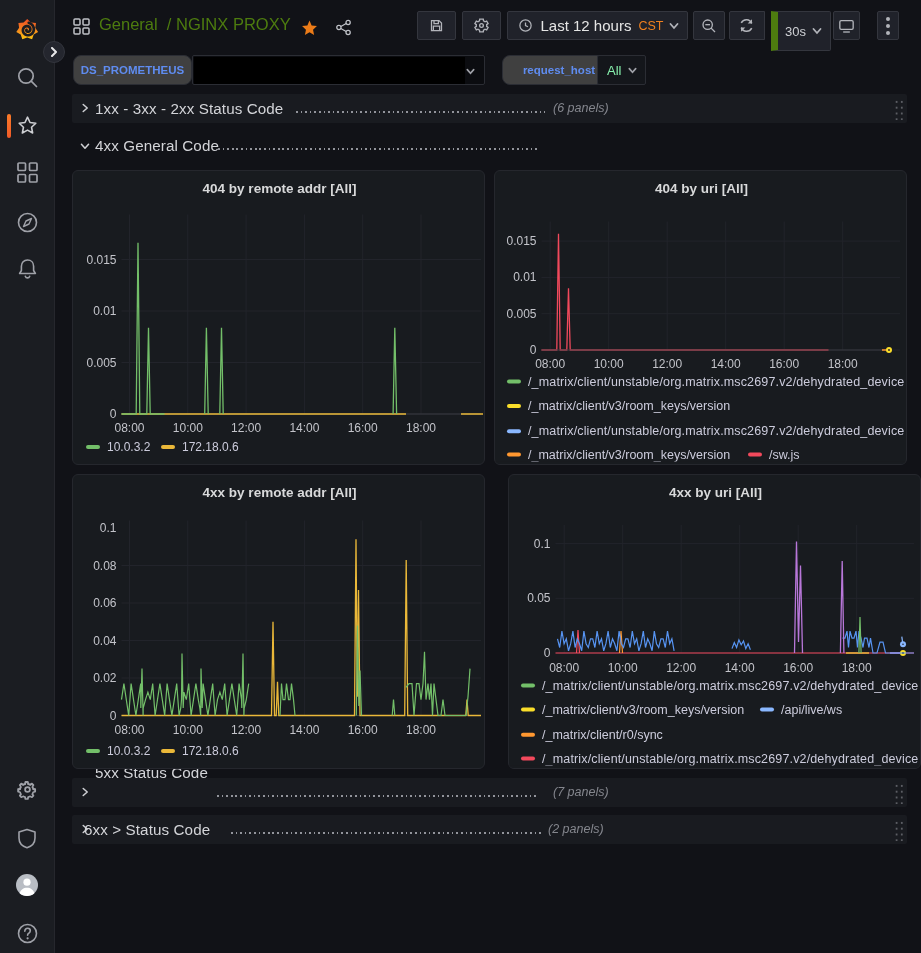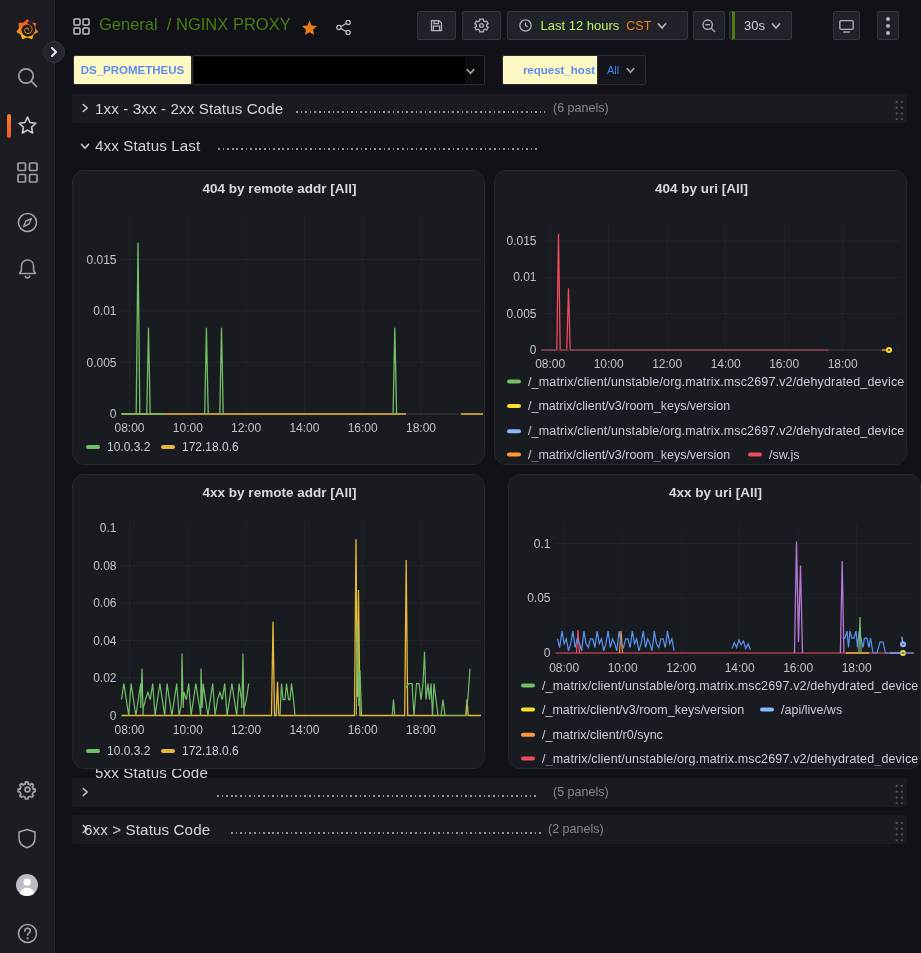--- a/index.html
+++ b/index.html
@@ -1,23 +1,23 @@
 <!DOCTYPE html>
 <html><head><meta charset="utf-8"><style>
 * { margin:0; padding:0; box-sizing:border-box; }
 html,body { width:921px; height:953px; background:#111217; font-family:"Liberation Sans",sans-serif; overflow:hidden; }
 .abs { position:absolute; }
 .sidebar { position:absolute; left:0; top:0; width:55px; height:953px; background:#1b1d22; border-right:1px solid #26272d; }
 .btn { position:absolute; background:#20222a; border:1px solid #34363e; border-radius:2px; display:flex; align-items:center; justify-content:center; color:#b2b4ba; }
 .rowbar { position:absolute; left:72px; width:835px; height:29px; background:#191b20; border-radius:2px; }
 .rowtitle { font-size:15.2px; font-weight:normal; color:#d3d4d8; letter-spacing:0.1px; }
 .dots { position:absolute; height:2px; background-image:repeating-linear-gradient(90deg,#92949b 0 1.7px,transparent 1.7px 4.6px); }
-.panel { position:absolute; width:413px; height:295px; background:#181b1f; border:1px solid #25272d; border-radius:12px; overflow:hidden; }
-.pcount { font-size:12.5px; color:#84868d; }
-.vlabel { position:absolute; top:55px; height:30px; background:#fef9c3; border:1px solid #2b2d34; border-radius:2px; display:flex; align-items:center; justify-content:center; font-size:11.5px; font-weight:bold; color:#5f8cf0; }
+.panel { position:absolute; width:413px; height:295px; background:#181b1f; border:1px solid #25272d; border-radius:6px; overflow:hidden; }
+.pcount { font-size:12.5px; font-style:italic; color:#84868d; }
+.vlabel { position:absolute; top:55px; height:30px; background:#404040; border:1px solid #2b2d34; border-radius:8px; display:flex; align-items:center; justify-content:center; font-size:11.5px; font-weight:bold; color:#5f8cf0; }
 .handle { position:absolute; width:10px; height:22px; background-image:radial-gradient(circle,#5c5e64 1.1px,transparent 1.4px); background-size:5.2px 5.8px; background-position:1px 1px; }
 </style></head>
 <body>
 
 <div class="sidebar">
   <svg class="abs" style="left:16px;top:16px" width="23" height="26" viewBox="0 0 23 26">
       <defs>
         <linearGradient id="gl" x1="0" y1="0" x2="0" y2="1">
           <stop offset="0" stop-color="#ef4e23"></stop>
           <stop offset="0.45" stop-color="#f37b20"></stop>
@@ -107,21 +107,21 @@
         <circle cx="12" cy="12" r="2.6"></circle>
         <path d="M19.4 12a7.4 7.4 0 0 0-.1-1.2l2-1.6-2-3.4-2.4 1a7.4 7.4 0 0 0-2-1.2L14.5 3h-5l-.4 2.6a7.4 7.4 0 0 0-2 1.2l-2.4-1-2 3.4 2 1.6a7.4 7.4 0 0 0 0 2.4l-2 1.6 2 3.4 2.4-1a7.4 7.4 0 0 0 2 1.2l.4 2.6h5l.4-2.6a7.4 7.4 0 0 0 2-1.2l2.4 1 2-3.4-2-1.6a7.4 7.4 0 0 0 .1-1.2z"></path>
       </g>
     </svg>
 </div>
 <div class="btn" style="left:506.5px;top:11px;width:181px;height:29px;justify-content:flex-start;padding-left:10px">
   <svg width="15" height="15" viewBox="0 0 24 24" fill="none" stroke="#b2b4ba" stroke-width="2">
       <circle cx="12" cy="12" r="9"></circle>
       <path d="M12 7 v5 l4 2"></path>
     </svg>
-  <span style="font-size:13px;color:#bef264;margin-left:8px">Last 12 hours</span>
+  <span style="font-size:15px;color:#e5e5e5;margin-left:8px">Last 12 hours</span>
   <span style="font-size:12.5px;font-weight:normal;color:#f0801f;margin-left:7px">CST</span>
   <svg width="12" height="12" viewBox="0 0 12 12" style="margin-left:5px">
       <path d="M2.5 4 L6 8 L9.5 4" fill="none" stroke="#b2b4ba" stroke-width="1.8" stroke-linecap="round"></path>
     </svg>
 </div>
 <div class="btn" style="left:692.5px;top:11px;width:32px;height:29px">
   <svg width="16" height="16" viewBox="0 0 24 24" fill="none" stroke="#b2b4ba" stroke-width="2">
       <circle cx="10" cy="10" r="7"></circle>
       <line x1="15.2" y1="15.2" x2="21" y2="21"></line>
       <line x1="6.5" y1="10" x2="13.5" y2="10"></line>
@@ -130,21 +130,21 @@
 <div class="btn" style="left:729px;top:11px;width:35.5px;height:29px;border-radius:2px 0 0 2px">
   <svg width="17" height="17" viewBox="0 0 24 24">
       <g fill="none" stroke="#b2b4ba" stroke-width="2.1">
         <path d="M19.5 9 A 8.2 8.2 0 0 0 4.6 8.2"></path>
         <path d="M4.5 15 A 8.2 8.2 0 0 0 19.4 15.8"></path>
       </g>
       <path d="M19.8 3.2 L19.8 9.3 L13.7 9.3 Z" fill="#b2b4ba"></path>
       <path d="M4.2 20.8 L4.2 14.7 L10.3 14.7 Z" fill="#b2b4ba"></path>
     </svg>
 </div>
-<div class="btn" style="left:732px;top:11px;width:60px;height:29px;border-left:3px solid #4d7c0f;border-radius:0 2px 2px 0">
+<div class="btn" style="left:771px;top:11px;width:60px;height:40px;border-left:7px solid #4d7c0f;border-radius:0 2px 2px 0">
   <span style="font-size:13px;color:#ced0d4">30s</span>
   <svg width="12" height="12" viewBox="0 0 12 12" style="margin-left:5px">
       <path d="M2.5 4 L6 8 L9.5 4" fill="none" stroke="#b2b4ba" stroke-width="1.8" stroke-linecap="round"></path>
     </svg>
 </div>
 <div class="btn" style="left:832.5px;top:11px;width:27.5px;height:29px">
   <svg width="17" height="16" viewBox="0 0 24 24" fill="none" stroke="#b2b4ba" stroke-width="2">
       <rect x="2" y="4" width="20" height="13" rx="2"></rect>
       <line x1="7" y1="21" x2="17" y2="21"></line>
     </svg>
@@ -159,45 +159,45 @@
 
 <div class="vlabel" style="left:73px;width:119px">DS_PROMETHEUS</div>
 <div class="abs" style="left:192px;top:55px;width:293px;height:30px;background:#0b0c10;border:1px solid #2b2d34;border-radius:2px">
   <div class="abs" style="left:1px;top:1px;width:271px;height:27px;background:#000"></div>
   <svg class="abs" style="right:8px;top:10px" width="11" height="11" viewBox="0 0 12 12">
       <path d="M2.5 4 L6 8 L9.5 4" fill="none" stroke="#9fa1a8" stroke-width="1.8" stroke-linecap="round"></path>
     </svg>
 </div>
 <div class="vlabel" style="left:502px;width:114px">request_host</div>
 <div class="abs" style="left:597px;top:55px;width:49px;height:30px;background:#14161b;border:1px solid #2b2d34;border-radius:2px;display:flex;align-items:center;padding-left:9px">
-  <span style="font-size:11px;color:#3b82f6">All</span>
+  <span style="font-size:13px;color:#86efac">All</span>
   <svg width="11" height="11" viewBox="0 0 12 12" style="margin-left:6px">
       <path d="M2.5 4 L6 8 L9.5 4" fill="none" stroke="#9fa1a8" stroke-width="1.8" stroke-linecap="round"></path>
     </svg>
 </div>
 <div class="rowbar" style="top:94px"></div>
 <svg class="abs" style="left:81px;top:103px" width="8" height="10" viewBox="0 0 9 11">
     <path d="M2.5 1.5 L7 5.5 L2.5 9.5" fill="none" stroke="#cfd0d4" stroke-width="1.7" stroke-linecap="round" stroke-linejoin="round"></path>
   </svg>
 <div class="abs rowtitle" style="left:95px;top:100px">1xx - 3xx - 2xx Status Code</div>
 <div class="dots" style="left:296px;top:111px;width:249px"></div>
 <div class="abs pcount" style="left:553px;top:101px">(6 panels)</div>
 <div class="handle" style="left:893px;top:98px"></div>
 <svg class="abs" style="left:80px;top:142px" width="10" height="8" viewBox="0 0 11 9">
     <path d="M1.5 2.5 L5.5 7 L9.5 2.5" fill="none" stroke="#cfd0d4" stroke-width="1.7" stroke-linecap="round" stroke-linejoin="round"></path>
   </svg>
-<div class="abs rowtitle" style="left:95px;top:137px">4xx Status Last</div>
+<div class="abs rowtitle" style="left:95px;top:137px">4xx General Code</div>
 <div class="dots" style="left:218px;top:148px;width:320px"></div>
 <div class="rowbar" style="top:778px"></div>
 <svg class="abs" style="left:81px;top:787px" width="8" height="10" viewBox="0 0 9 11">
     <path d="M2.5 1.5 L7 5.5 L2.5 9.5" fill="none" stroke="#cfd0d4" stroke-width="1.7" stroke-linecap="round" stroke-linejoin="round"></path>
   </svg>
 <div class="abs rowtitle" style="left:95px;top:764px">5xx Status Code</div>
 <div class="dots" style="left:217px;top:795px;width:321px"></div>
-<div class="abs pcount" style="left:553px;top:785px">(5 panels)</div>
+<div class="abs pcount" style="left:553px;top:785px">(7 panels)</div>
 <div class="handle" style="left:893px;top:782px"></div>
 <div class="rowbar" style="top:815px"></div>
 <svg class="abs" style="left:81px;top:824px" width="8" height="10" viewBox="0 0 9 11">
     <path d="M2.5 1.5 L7 5.5 L2.5 9.5" fill="none" stroke="#cfd0d4" stroke-width="1.7" stroke-linecap="round" stroke-linejoin="round"></path>
   </svg>
 <div class="abs rowtitle" style="left:84px;top:821px">6xx &gt; Status Code</div>
 <div class="dots" style="left:231px;top:832px;width:313px"></div>
 <div class="abs pcount" style="left:548px;top:822px">(2 panels)</div>
 <div class="handle" style="left:893px;top:819px"></div>
 <div class="panel" style="left:72px;top:170px"><svg width="413" height="295">

